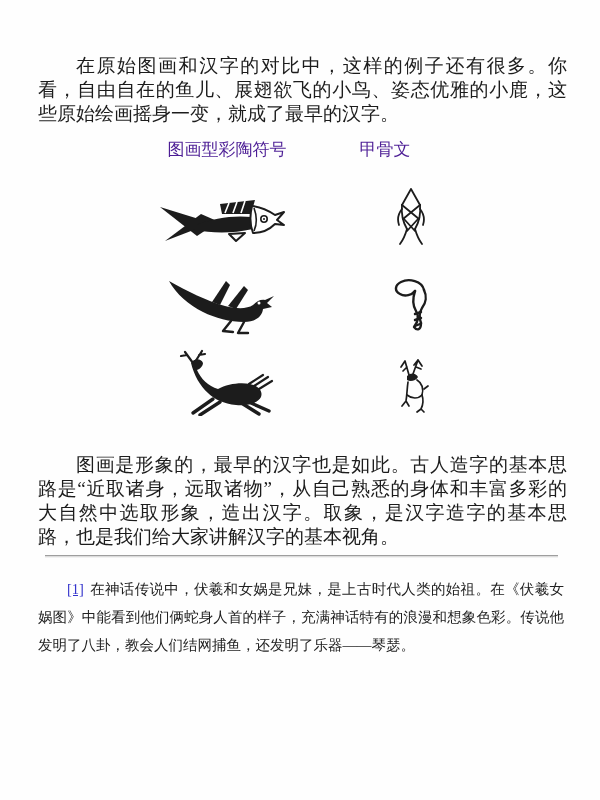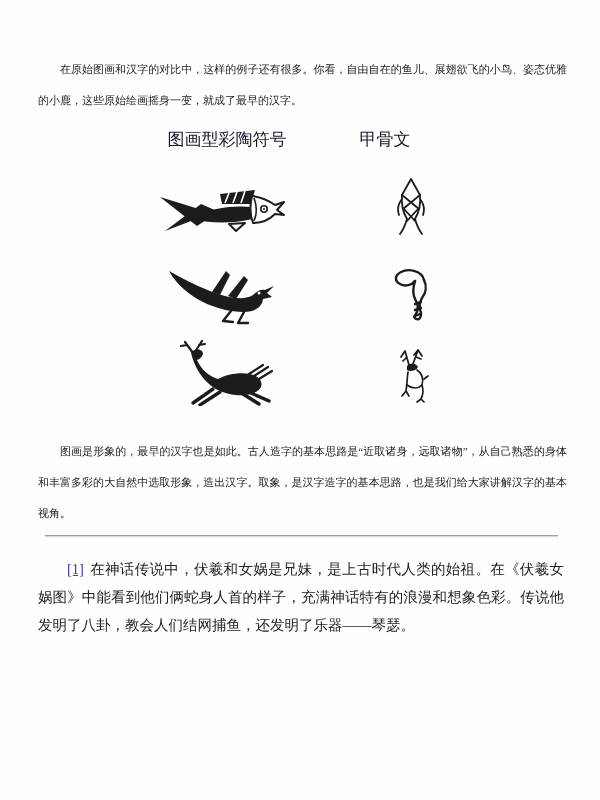--- a/index.html
+++ b/index.html
@@ -6,44 +6,44 @@
   body{
     width:600px;height:800px;
     background:#fefefe;
     color:#1c1c1c;
     font-family:"Liberation Serif","DejaVu Serif",serif;
     overflow:hidden;
   }
   .page{position:relative;width:600px;height:800px;}
   .p-main{
     margin:0 33px 0 38px;
-    font-size:11px;
-    line-height:31px;
+    font-size:19px;
+    line-height:24px;
     text-indent:2em;
     text-align:justify;
     letter-spacing:0;
   }
   .p-intro{padding-top:54px;}
   .figure-block{
     position:relative;
     height:286px;
     margin-top:12px;
   }
   .col-header{
     position:absolute;
     top:0;
     transform:translateX(-50%);
     font-size:17px;
-    color:#0f172a;
+    color:#4c1d95;
     white-space:nowrap;
   }
   .col-header.left{left:227px;}
   .col-header.right{left:385px;}
   .glyph{position:absolute;}
-  .p-summary{margin-top:22px;}
+  .p-summary{margin-top:29px;}
   .footnote-rule{
     margin:6px 42px 0 45px;
     height:1px;
     background:#dcdcdc;
     border-top:1px solid #9e9e9e;
     border-bottom:1px solid #f2f2f2;
   }
   .footnote{
     margin:17px 36px 0 38px;
     font-size:14.5px;

